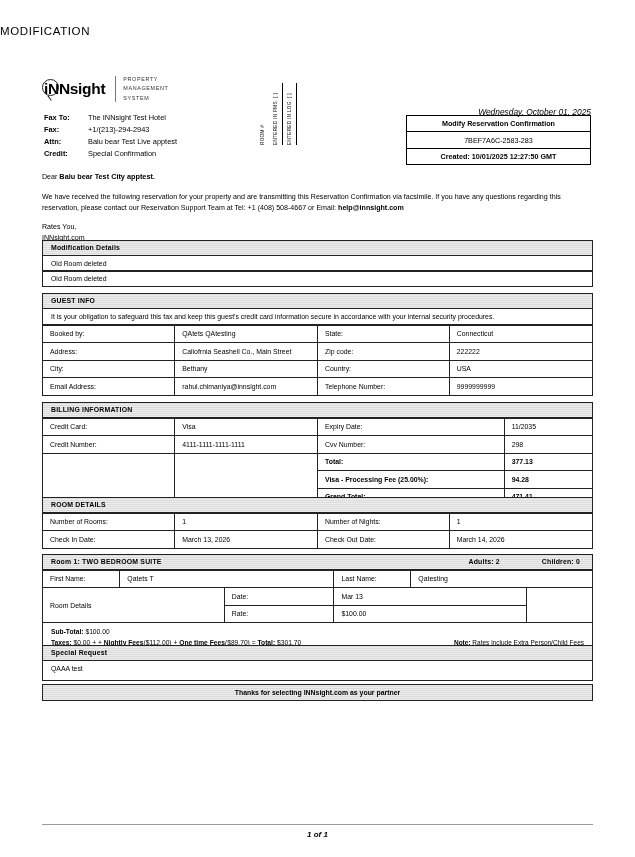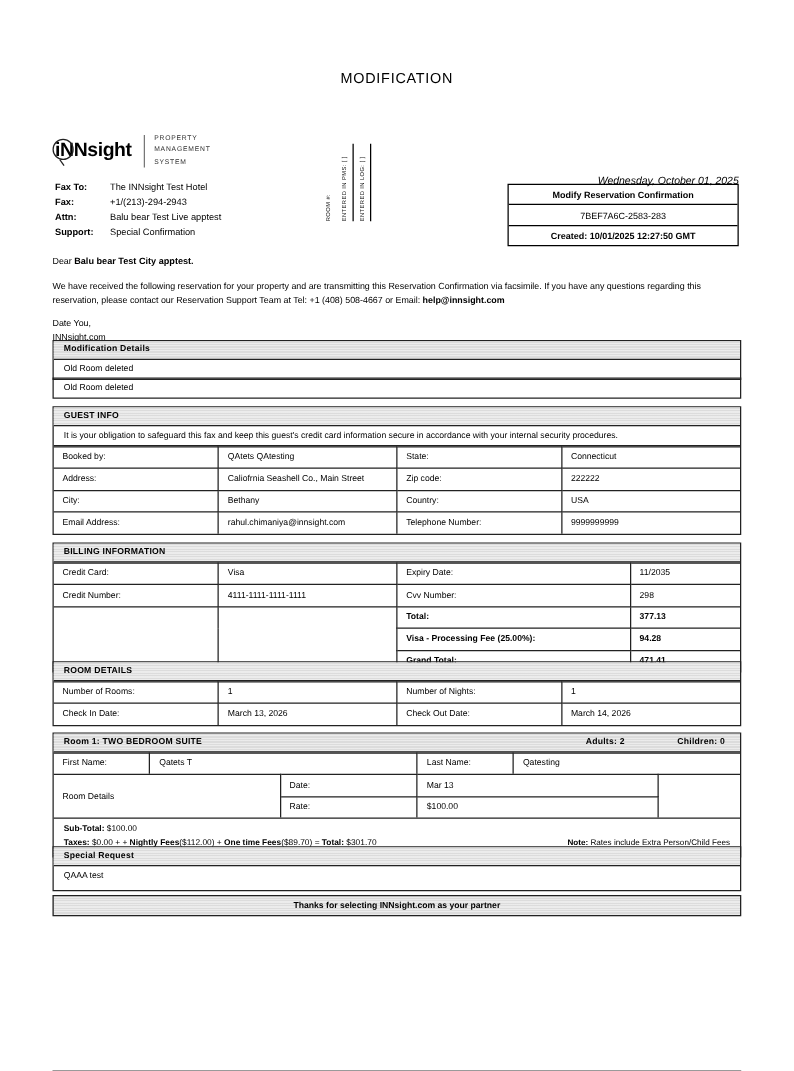--- a/index.html
+++ b/index.html
@@ -15,26 +15,25 @@
     overflow: hidden;
   }
   .page {
     position: relative;
     width: 635px; height: 857px;
     padding: 0;
   }
 
   
   .doc-title {
-    text-align: center;
+    text-align: left;
     font-size: 11.5px;
     letter-spacing: 0.6px;
     padding-top: 25px;
     font-weight: 400;
-    margin-top: 32px;
   }
 
   
   .header-band {
     position: relative;
     height: 110px;
   }
   .logo-wrap {
     position: absolute;
     left: 44px; top: 38px;
@@ -274,36 +273,36 @@
     </div>
     <div class="faxrow">
       <div class="faxlabel">Fax:</div>
       <div class="faxvalue">+1/(213)-294-2943</div>
     </div>
     <div class="faxrow">
       <div class="faxlabel">Attn:</div>
       <div class="faxvalue">Balu bear Test Live apptest</div>
     </div>
     <div class="faxrow">
-      <div class="faxlabel">Support:</div>
+      <div class="faxlabel">Credit:</div>
       <div class="faxvalue normal">Special Confirmation</div>
     </div>
   </div>
 
   <div class="confbox">
     <div class="b">Modify Reservation Confirmation</div>
     <div>7BEF7A6C-2583-283</div>
     <div class="b">Created: 10/01/2025 12:27:50 GMT</div>
   </div>
 
   <div class="letter">
     <div class="salute"><span>Dear </span><b>Balu bear Test City apptest.</b></div>
     <div class="para"><span>We have received the following reservation for your property and are transmitting this Reservation Confirmation via facsimile. If you have any questions regarding this reservation, please contact our Reservation Support Team at Tel: +1 (408) 508-4667 or Email: </span><b>help@innsight.com</b></div>
     <div class="sig">
-      <div>Date You,</div>
+      <div>Rates You,</div>
       <div>INNsight.com</div>
     </div>
   </div>
 
   <div class="section" style="top:240px;">
     <div class="sec-head">
       <span>Modification Details</span>
     </div>
     <div class="sec-body-line">Old Room deleted</div>
   </div>

